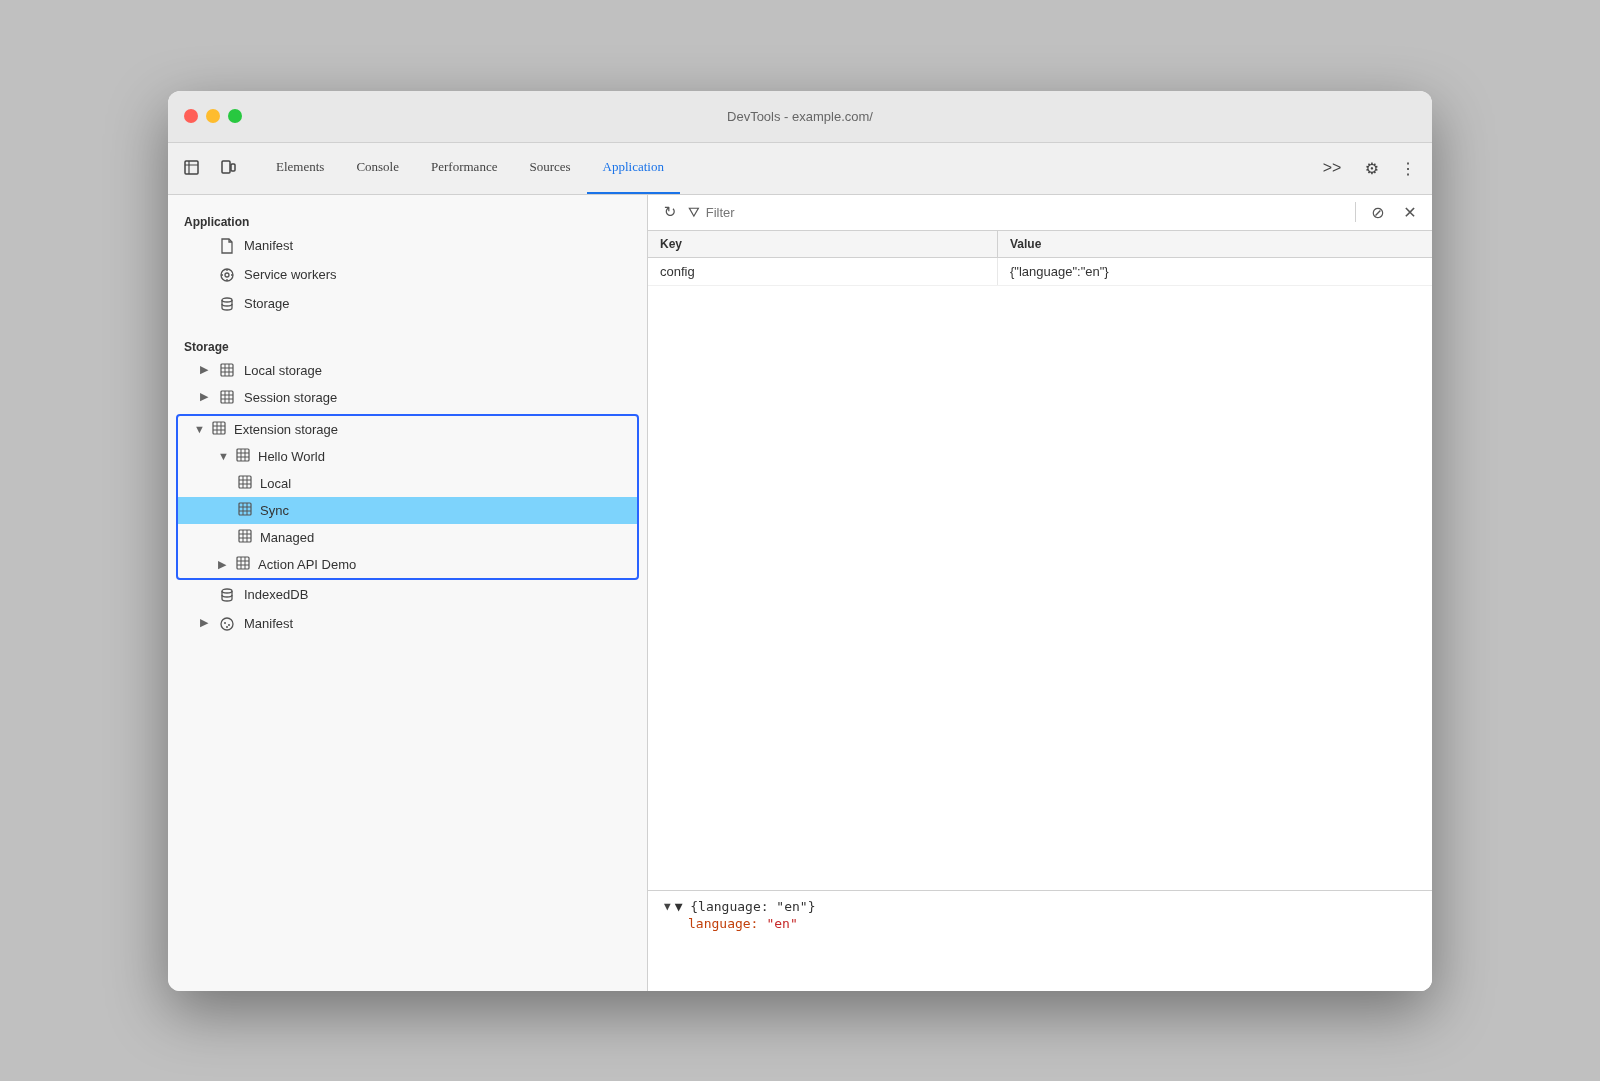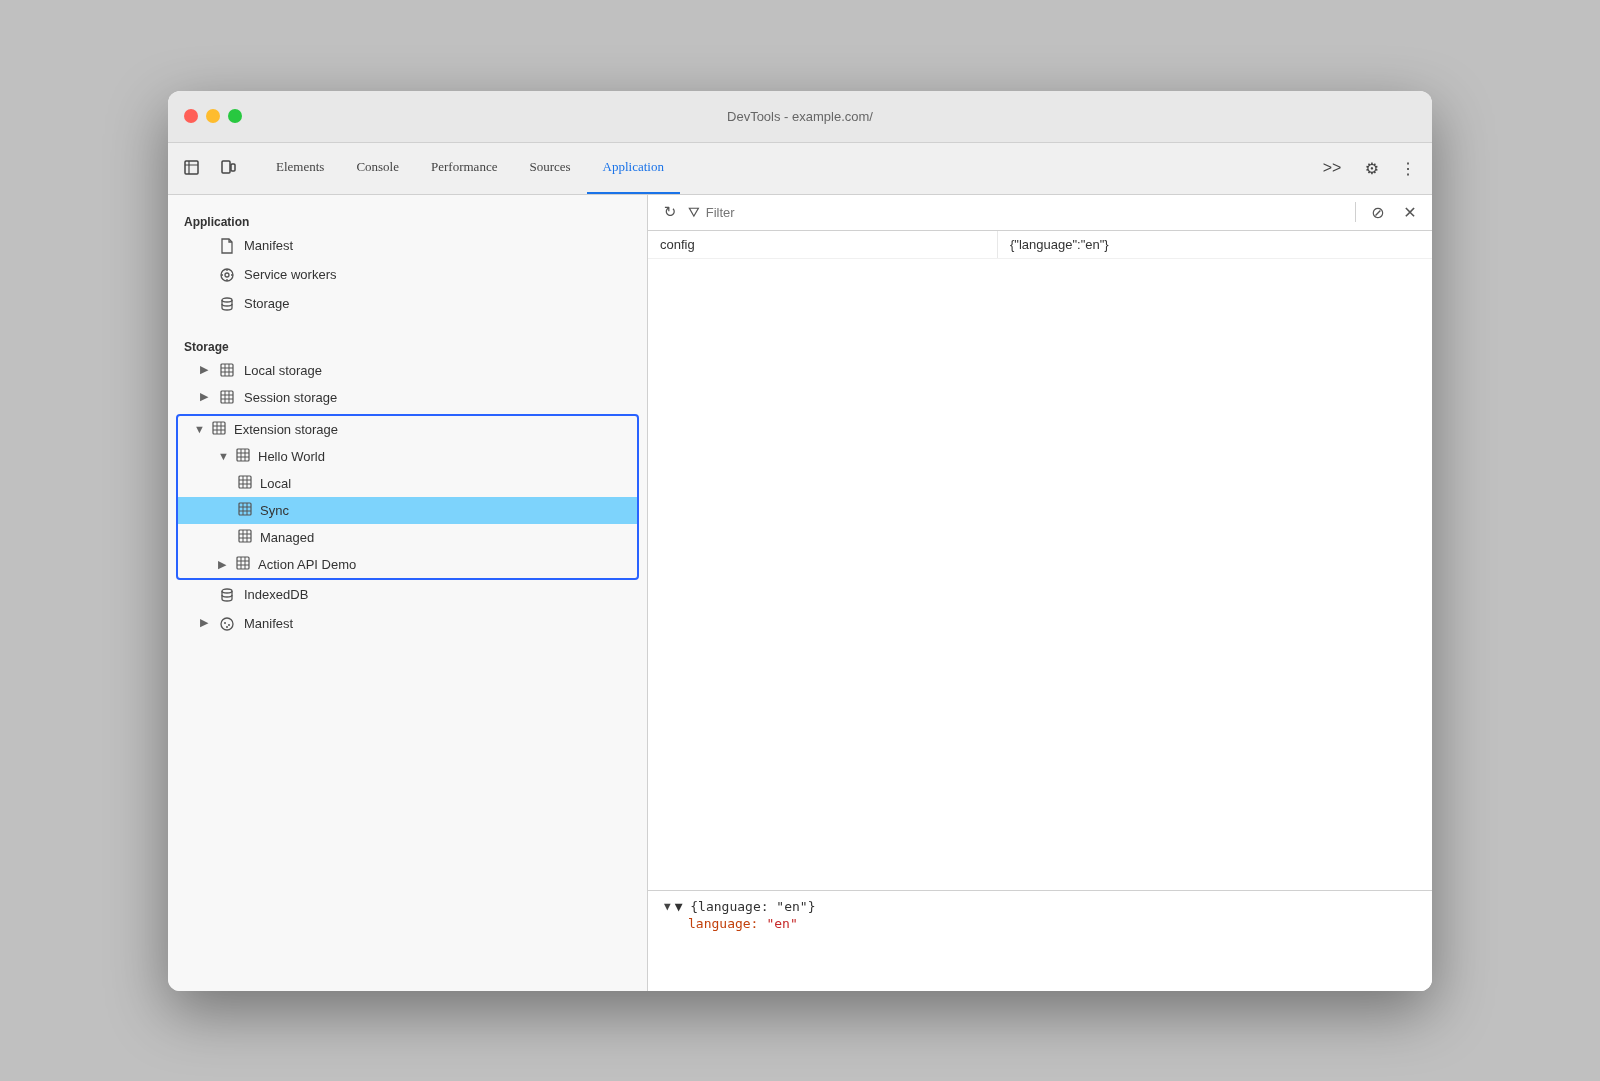--- a/index.html
+++ b/index.html
@@ -577,20 +577,24 @@
         <div class="filter-divider"></div>
         <button class="filter-clear-btn">
           <span>⊘</span>
         </button>
         <button class="filter-clear-btn">
           <span>✕</span>
         </button>
       </div>
 
       <div class="data-table">
+        <div class="table-header">
+          <div class="table-header-cell">Key</div>
+          <div class="table-header-cell">Value</div>
+        </div>
         <div class="table-row">
           <div class="table-cell">config</div>
           <div class="table-cell">{"language":"en"}</div>
         </div>
       </div>
 
       <div class="preview-panel">
         <div class="preview-row">
           <span class="preview-arrow">▼</span>
           <span class="preview-key">▼ {language: "en"}</span>

